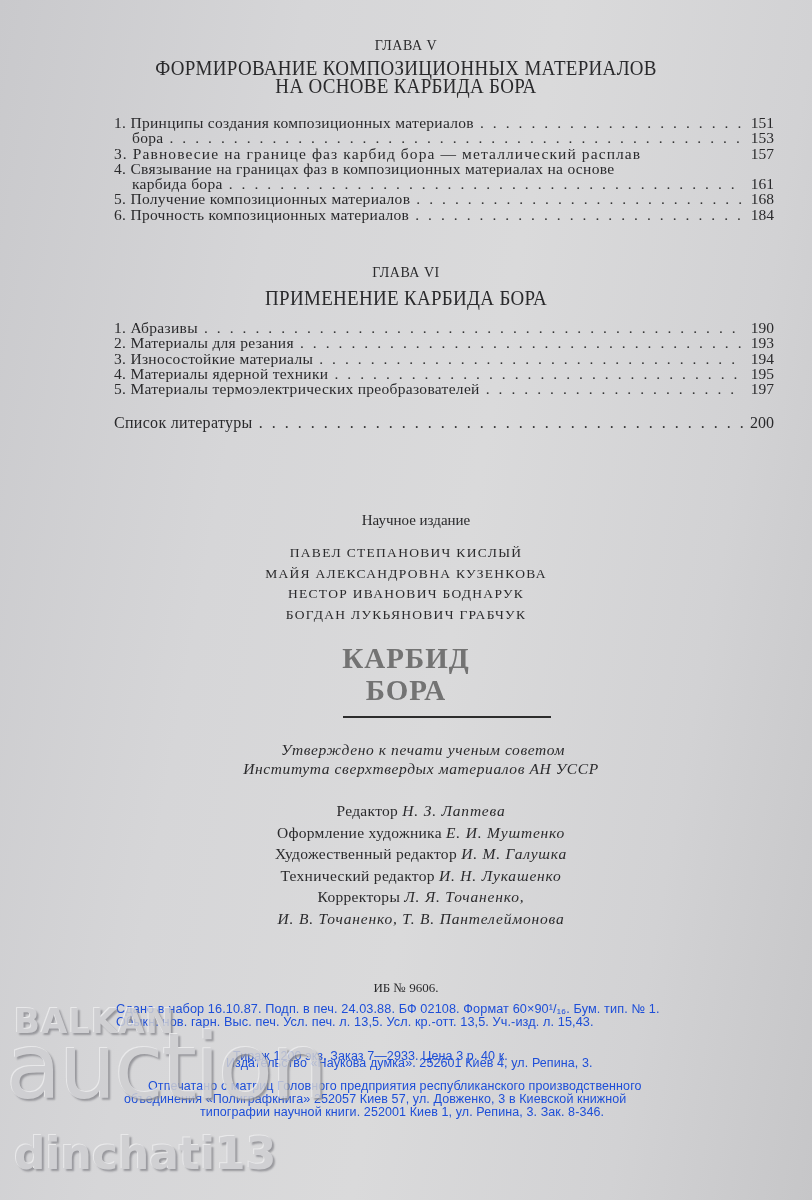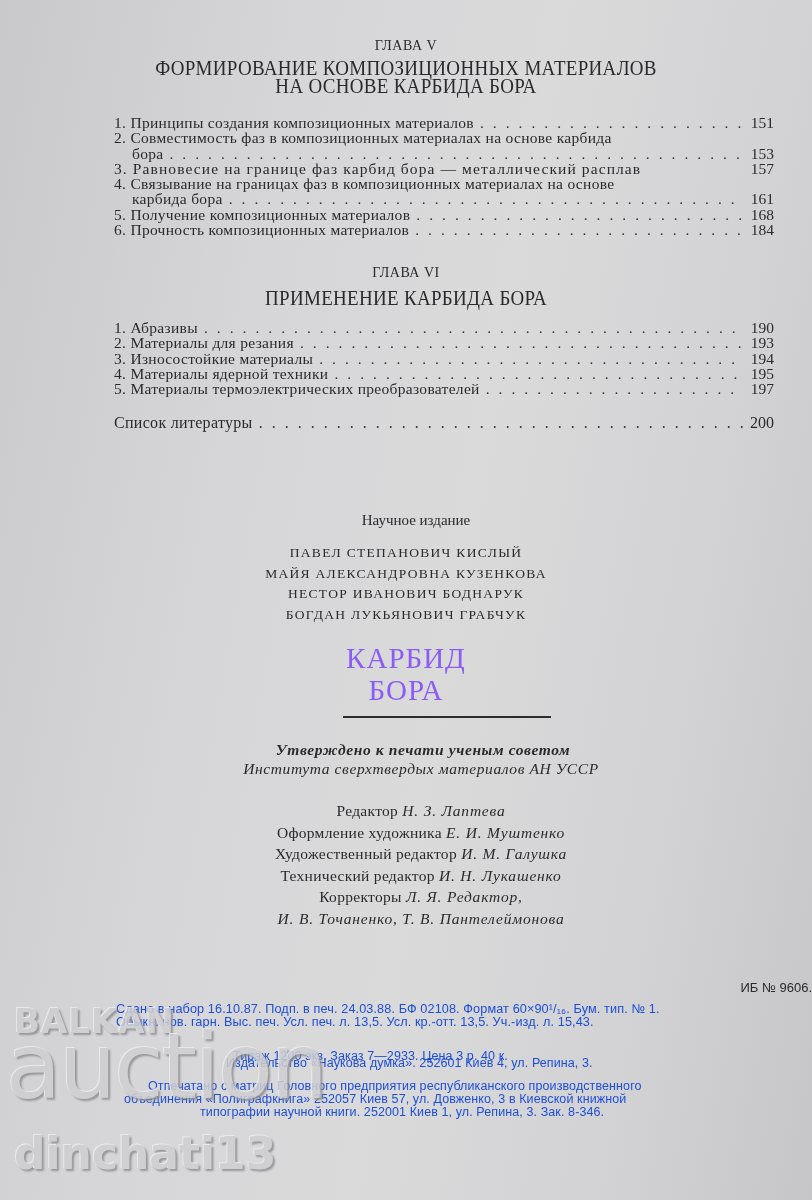--- a/index.html
+++ b/index.html
@@ -14,21 +14,21 @@
     .chapter-label { font-size: 14px; letter-spacing: 0.5px; }
     .chapter-title { font-size: 19px; line-height: 17px; letter-spacing: 0.3px; transform: scaleY(1.05); }
     .toc { position: absolute; left: 114px; width: 660px; font-size: 15.5px; line-height: 15.3px; }
     .toc-row { display: flex; align-items: center; white-space: nowrap; }
     .toc-row .t { flex: 0 0 auto; letter-spacing: 0.3px; }
     .toc-row .dots { flex: 1 1 auto; overflow: hidden; letter-spacing: 9px; padding-left: 6px; color: #333; }
     .toc-row .p { flex: 0 0 auto; width: 30px; text-align: right; }
     .indent { padding-left: 18px; }
     .edition { font-size: 15px; }
     .authors { font-size: 13.5px; line-height: 20.5px; letter-spacing: 1.3px; }
-    .book-title { font-size: 29px; line-height: 34px; letter-spacing: 1px; color: #8b5cf6; }
+    .book-title { font-size: 29px; line-height: 34px; letter-spacing: 1px; color: #737373; font-weight: bold; }
     .rule { position: absolute; left: 343px; width: 208px; height: 2px; background: #2c2c2c; top: 716px; }
     .approved { font-size: 15.5px; font-style: italic; line-height: 20px; letter-spacing: 0.6px; }
     .credits { font-size: 15.5px; line-height: 21.5px; letter-spacing: 0.3px; }
     .credits i { letter-spacing: 0.8px; }
     .imprint { font-family: "Liberation Sans Narrow", "Liberation Sans", "DejaVu Sans", sans-serif; font-size: 12.5px; line-height: 12px; letter-spacing: 0.1px; color: #1d4ed8; position: absolute; }
     .watermark { position: absolute; font-family: "DejaVu Sans", sans-serif; font-weight: bold; color: #cfcfd2;
       text-shadow: -1px -1px 0 #ededee, 2px 2px 2px #8d8d92; opacity: 0.85; pointer-events: none; }
   </style>
 </head>
 <body>
@@ -37,23 +37,20 @@
 
   <div class="center chapter-label" style="top:38px;">ГЛАВА V</div>
   <div class="center chapter-title" style="top:60px;">ФОРМИРОВАНИЕ КОМПОЗИЦИОННЫХ МАТЕРИАЛОВ</div>
   <div class="center chapter-title" style="top:78px;">НА ОСНОВЕ КАРБИДА БОРА</div>
 
   <div class="toc" style="top:115px;">
     <div class="toc-row">
       <span class="t">1. Принципы создания композиционных материалов</span>
       <span class="dots">..............................</span>
       <span class="p">151</span>
-    </div>
-    <div class="toc-row">
-      <span class="t">2. Совместимость фаз в композиционных материалах на основе карбида</span>
     </div>
     <div class="toc-row indent">
       <span class="t">бора</span>
       <span class="dots">............................................................</span>
       <span class="p">153</span>
     </div>
     <div class="toc-row">
       <span class="t" style="letter-spacing:1.1px;">3. Равновесие на границе фаз карбид бора — металлический расплав</span>
       <span class="dots"></span>
       <span class="p">157</span>
@@ -124,33 +121,33 @@
     <div>МАЙЯ АЛЕКСАНДРОВНА КУЗЕНКОВА</div>
     <div>НЕСТОР ИВАНОВИЧ БОДНАРУК</div>
     <div>БОГДАН ЛУКЬЯНОВИЧ ГРАБЧУК</div>
   </div>
 
   <div class="center book-title" style="top:641px;">КАРБИД</div>
   <div class="center book-title" style="top:673px;">БОРА</div>
 
   <div class="rule"></div>
 
-  <div class="center approved" style="top:740px; padding-left:34px; box-sizing:border-box;font-weight:bold;">Утверждено к печати ученым советом</div>
+  <div class="center approved" style="top:740px; padding-left:34px; box-sizing:border-box;">Утверждено к печати ученым советом</div>
   <div class="center approved" style="top:759px; padding-left:30px; box-sizing:border-box;">Института сверхтвердых материалов АН УССР</div>
 
   <div class="center credits" style="top:800px; padding-left:30px; box-sizing:border-box;">
     <div><span>Редактор</span> <i>Н. З. Лаптева</i></div>
     <div><span>Оформление художника</span> <i>Е. И. Муштенко</i></div>
     <div><span>Художественный редактор</span> <i>И. М. Галушка</i></div>
     <div><span>Технический редактор</span> <i>И. Н. Лукашенко</i></div>
-    <div><span>Корректоры</span> <i>Л. Я. Редактор,</i></div>
+    <div><span>Корректоры</span> <i>Л. Я. Точаненко,</i></div>
     <div><i>И. В. Точаненко, Т. В. Пантелеймонова</i></div>
   </div>
 
-  <div class="center" style="top:980px; font-size:13px; font-family:Liberation Sans, sans-serif;text-align:right;">ИБ № 9606.</div>
+  <div class="center" style="top:980px; font-size:13px; font-family:Liberation Serif, serif;">ИБ № 9606.</div>
 
   <div class="imprint" style="left:116px; top:1003px; font-size:12.7px;">Сдано в набор 16.10.87. Подп. в печ. 24.03.88. БФ 02108. Формат 60×90¹/₁₆. Бум. тип. № 1.</div>
   <div class="imprint" style="left:116px; top:1016px; font-size:12.7px;">Обыкн. нов. гарн. Выс. печ. Усл. печ. л. 13,5. Усл. кр.-отт. 13,5. Уч.-изд. л. 15,43.</div>
   <div class="imprint" style="left:233px; top:1050px;">Тираж 1200 экз. Заказ 7—2933. Цена 3 р. 40 к.</div>
   <div class="imprint" style="left:226px; top:1057px;">Издательство «Наукова думка». 252601 Киев 4, ул. Репина, 3.</div>
   <div class="imprint" style="left:148px; top:1080px;">Отпечатано с матриц Головного предприятия республиканского производственного</div>
   <div class="imprint" style="left:124px; top:1093px;">объединения «Полиграфкнига» 252057 Киев 57, ул. Довженко, 3 в Киевской книжной</div>
   <div class="imprint" style="left:200px; top:1106px;">типографии научной книги. 252001 Киев 1, ул. Репина, 3. Зак. 8-346.</div>
 
   <div class="watermark" style="left:14px; top:1001px; font-size:34px; letter-spacing:1px;">BALKAN</div>

